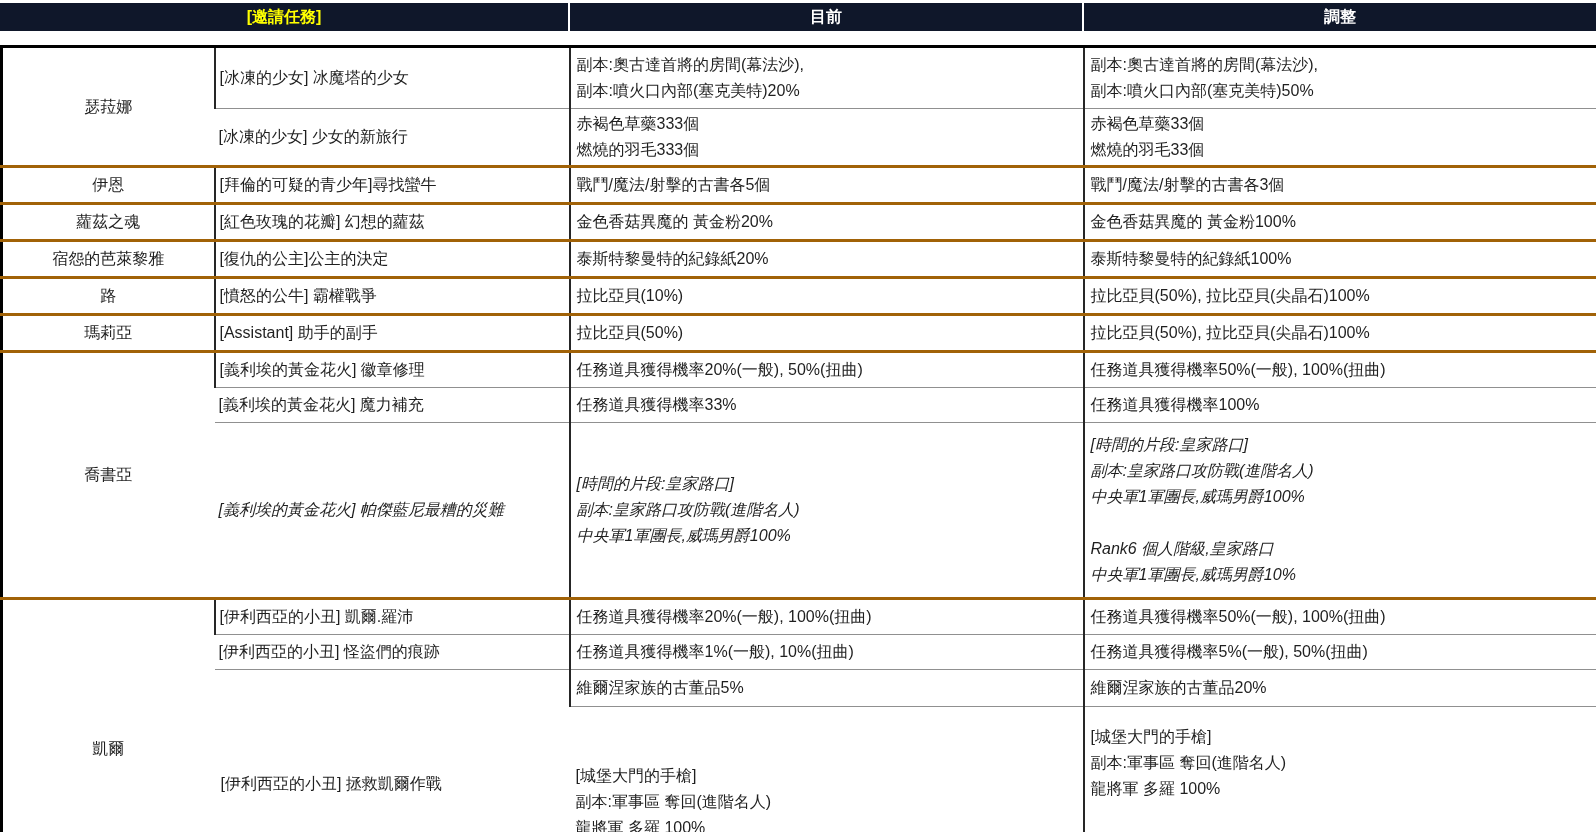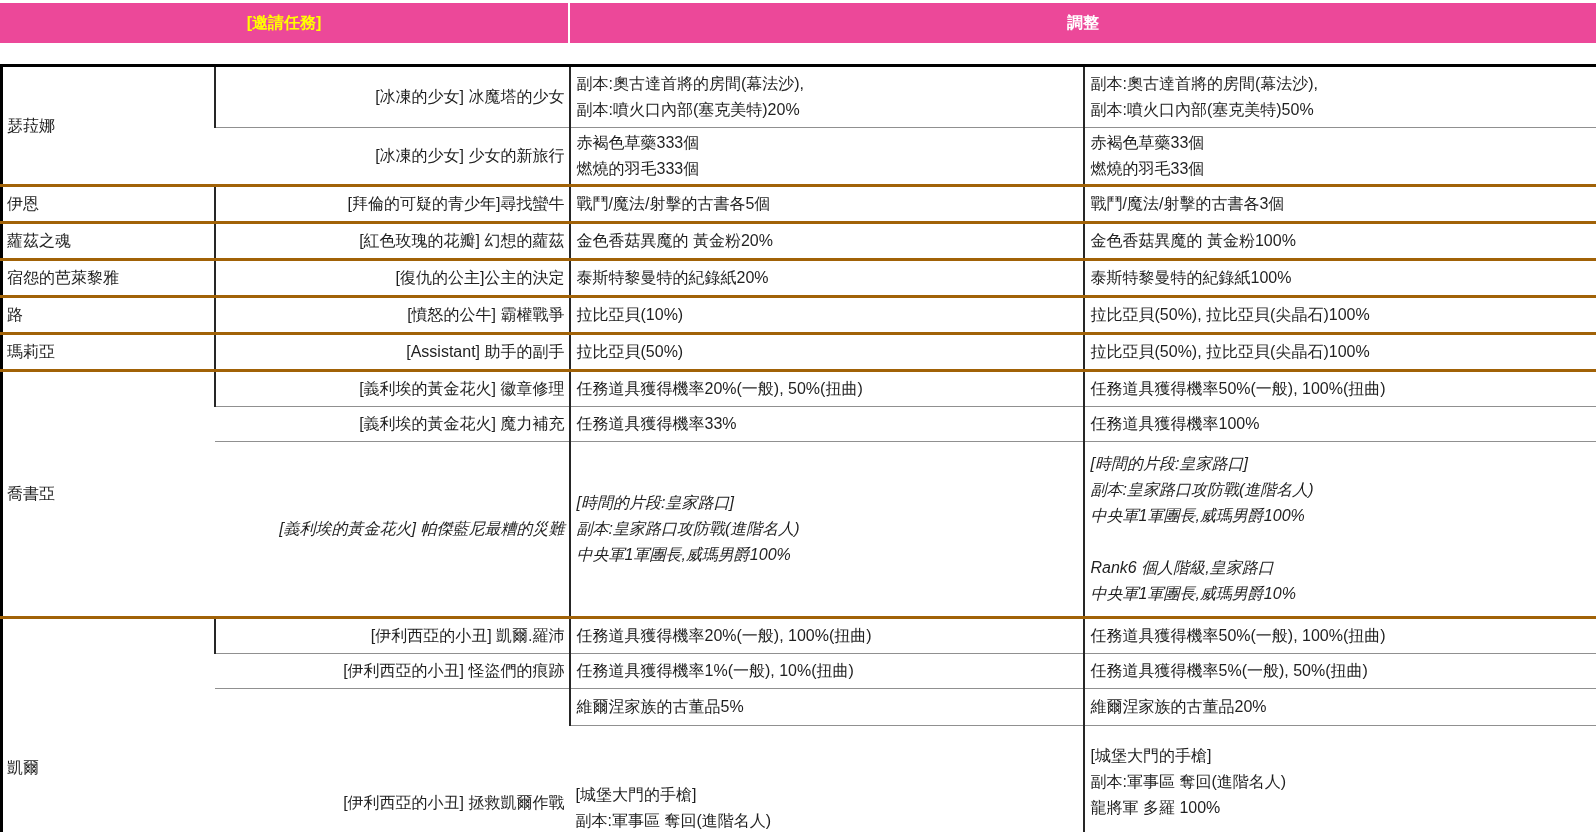--- a/index.html
+++ b/index.html
@@ -4,21 +4,21 @@
 <style>
   html,body{margin:0;padding:0;background:#ffffff;}
   body{
     font-family:"Liberation Sans","DejaVu Sans",sans-serif;
     color:#1f1f1f;
     font-size:16px;
   }
   .wrap{width:1596px;margin:3px 0 0 0;}
 
   
-  .hdr{display:flex;height:40px;background:#ec4899;margin-bottom:21px;}
+  .hdr{display:flex;height:28px;background:#0f172a;margin-bottom:14px;}
   .hcell{
     display:flex;align-items:center;justify-content:center;
     font-weight:bold;color:#ffffff;font-size:16px;
   }
   .hc1{width:568px;}
   .hc2,.hc3{flex:1;border-left:2px solid #ffffff;}
   .hc1{color:#ffff00;}
 
   
   table.body{
@@ -30,38 +30,39 @@
     border-left:2px solid #262626;
     border-top:1px solid #909090;
     vertical-align:middle;
     line-height:26px;
     overflow:hidden;
   }
   td:first-child{border-left:none;}
   tr.grp td{border-top:3px solid #a16207;}
   tr.first td{border-top:none;}
 
-  td.name{padding:2px 4px;}
-  td.mission{text-align:right;padding:2px 4px;}
+  td.name{text-align:center;padding:2px 4px;}
+  td.mission{text-align:left;padding:2px 4px;}
   td.val{text-align:left;padding:2px 6px;white-space:pre-line;}
 
   tr.r-s1 td{height:56px;}
   tr.r-s2 td{height:52px;}
   tr.r-single td{height:30px;}
   tr.r-j3 td{height:170px;font-style:italic;}
   tr.r-k3a td{height:32px;padding-left:6px;}
   tr.r-k3b td{height:186px;}
 </style>
 </head>
 <body>
 
 <div class="wrap">
 
   <div class="hdr">
     <div class="hcell hc1">[邀請任務]</div>
+    <div class="hcell hc2">目前</div>
     <div class="hcell hc3">調整</div>
   </div>
 
   <table class="body">
     <colgroup>
       <col style="width:213px">
         <col style="width:355px">
         <col style="width:514px">
         <col style="width:514px">
     </colgroup>

